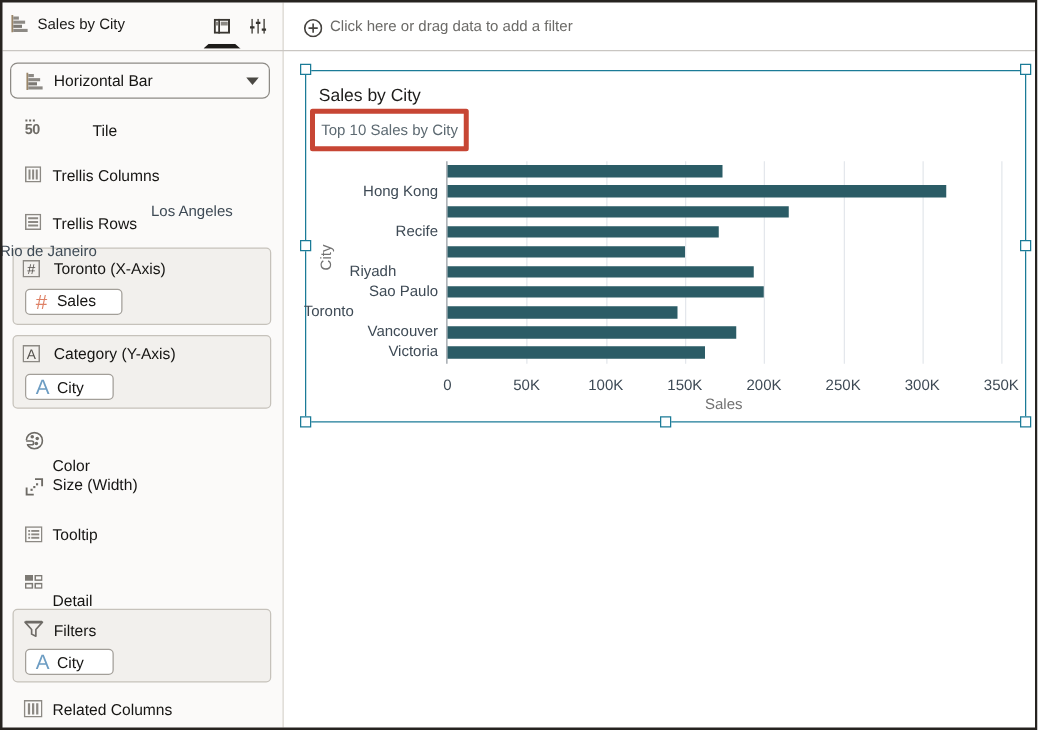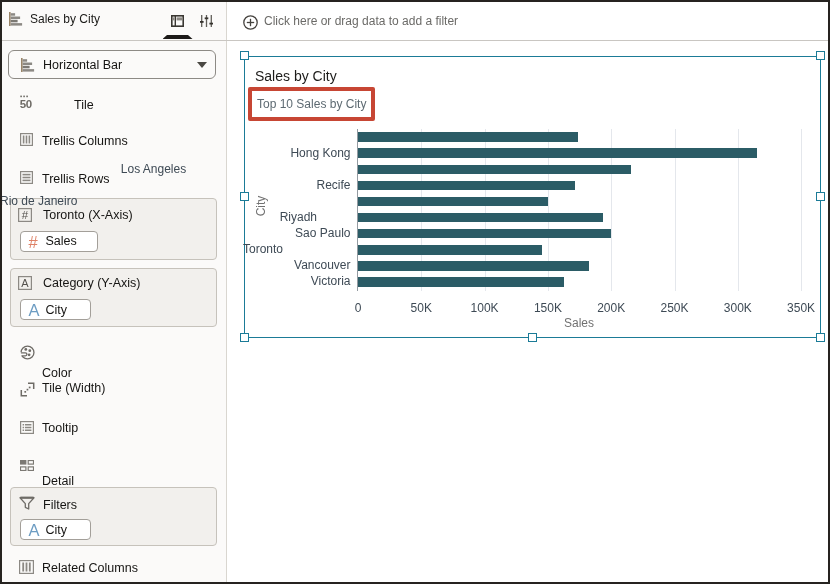--- a/index.html
+++ b/index.html
@@ -129,21 +129,21 @@
   <g stroke="#6e6b66" stroke-width="1.5" fill="none">
     <path d="M8 1.3 H13.7 V7"></path>
     <path d="M7 13.7 H1.3 V8"></path>
   </g>
   <g fill="#6e6b66">
     <rect x="8.8" y="4.6" width="1.7" height="1.7"></rect>
     <rect x="6.6" y="6.8" width="1.7" height="1.7"></rect>
     <rect x="4.4" y="9" width="1.7" height="1.7"></rect>
   </g>
 </svg>
-<div class="abs item" style="left:42px;top:381.5px;">Tile (Width)</div>
+<div class="abs item" style="left:42px;top:381.5px;">Size (Width)</div>
 
 <svg class="abs" style="left:20px;top:421px" width="14" height="13" viewBox="0 0 14 13">
   <rect x="0.6" y="0.6" width="12.8" height="11.8" fill="none" stroke="#8c8984" stroke-width="1.2"></rect>
   <g fill="#8c8984">
     <rect x="2.6" y="3" width="1.5" height="1.5"></rect>
       <rect x="5" y="3" width="6.4" height="1.5"></rect>
     <rect x="2.6" y="5.75" width="1.5" height="1.5"></rect>
       <rect x="5" y="5.75" width="6.4" height="1.5"></rect>
     <rect x="2.6" y="8.5" width="1.5" height="1.5"></rect>
       <rect x="5" y="8.5" width="6.4" height="1.5"></rect>

